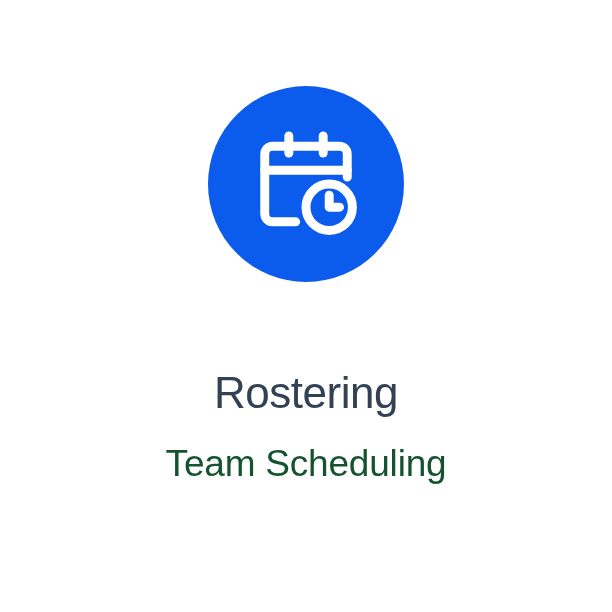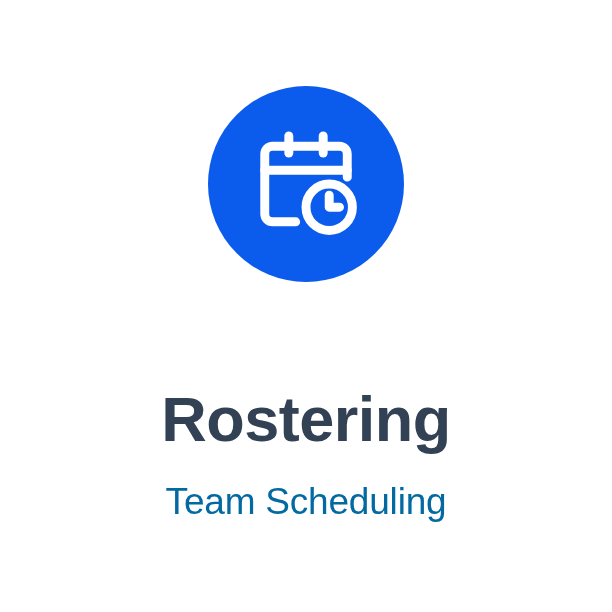--- a/index.html
+++ b/index.html
@@ -54,35 +54,35 @@
   
   .text-block {
     position: absolute;
     left: 0;
     right: 0;
     top: 368px;
     text-align: center;
   }
 
   .card-title {
-    margin: 16px;
-    font-size: 63px;
-    font-weight: 700;
+    margin: 0;
+    font-size: 44px;
+    font-weight: 400;
     letter-spacing: -0.5px;
     line-height: 1.12;
     color: #334155;
   }
 
   .card-subtitle {
     margin: 26px 0 0 0;
     font-size: 37px;
     font-weight: 400;
     letter-spacing: -0.2px;
     line-height: 1.15;
-    color: #0369a1;
+    color: #14532d;
   }
 </style>
 </head>
 <body>
 
 <div class="app-card">
 
   <div class="icon-badge-wrap">
     <div class="icon-badge">
       <span>

